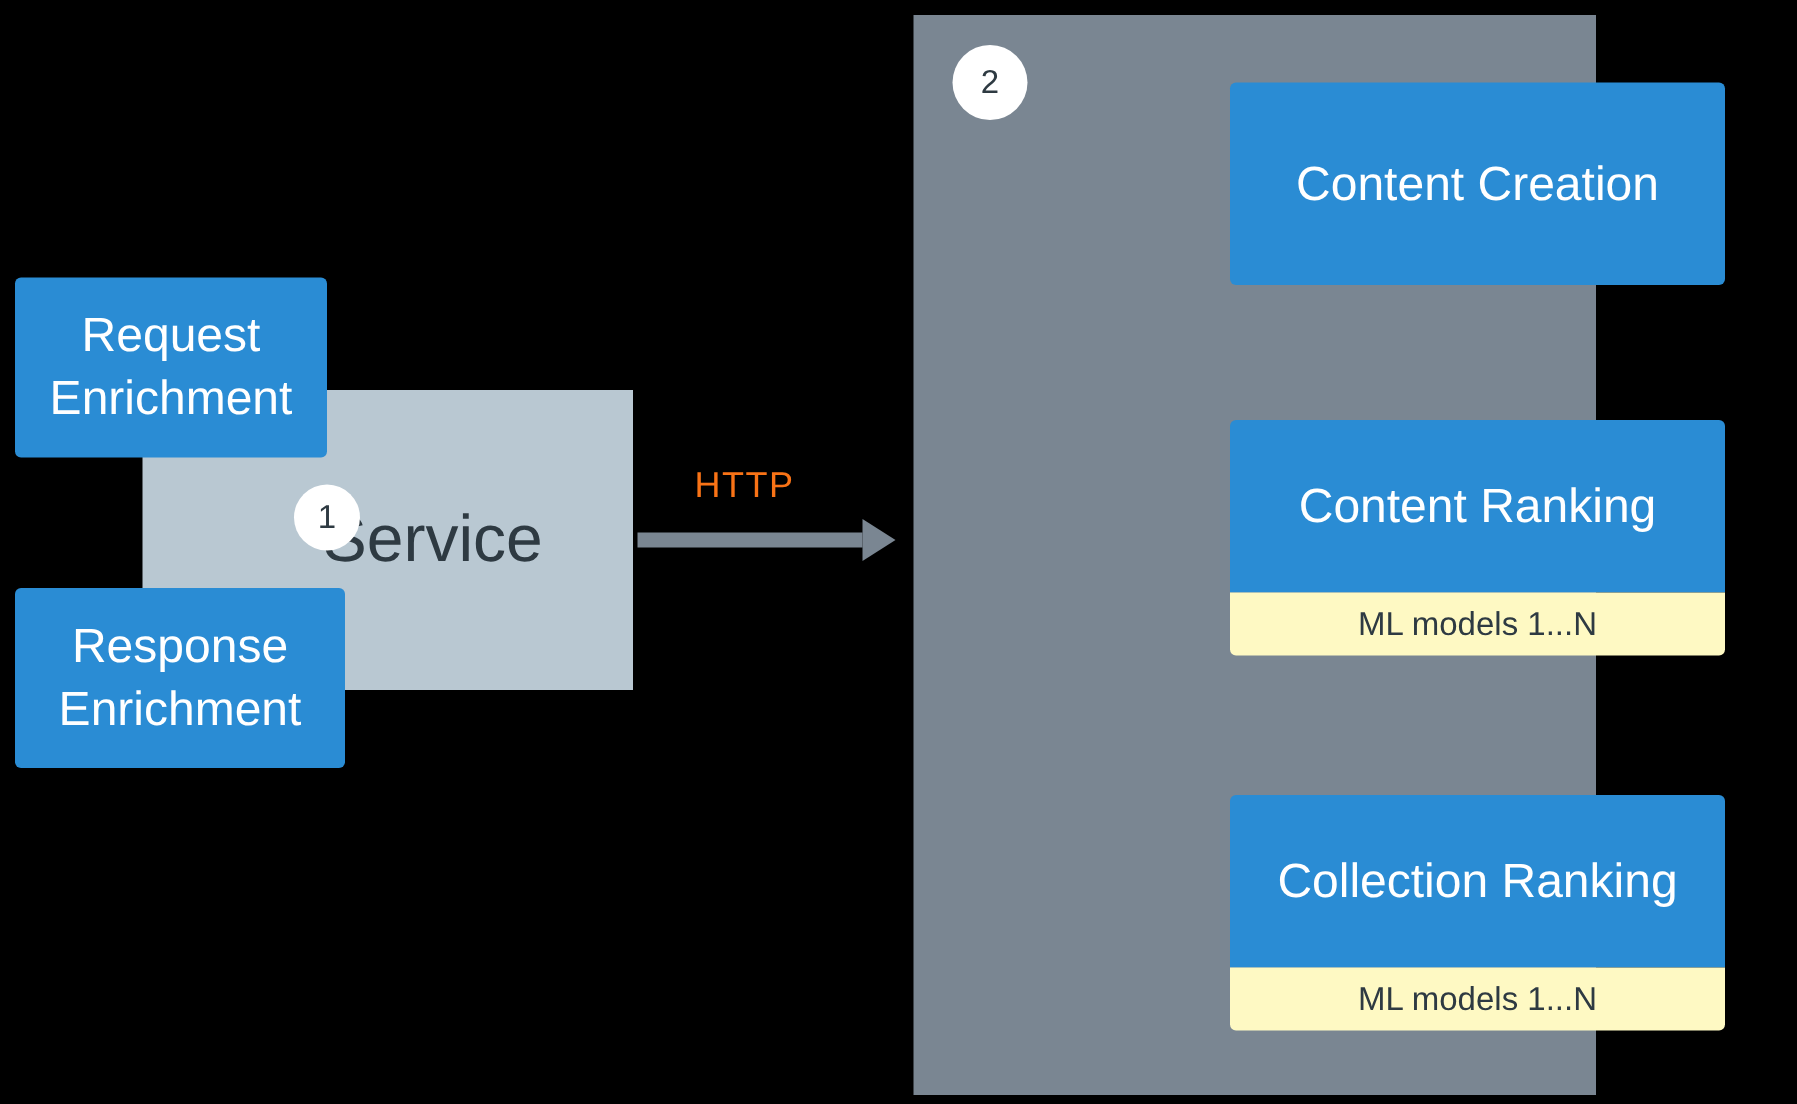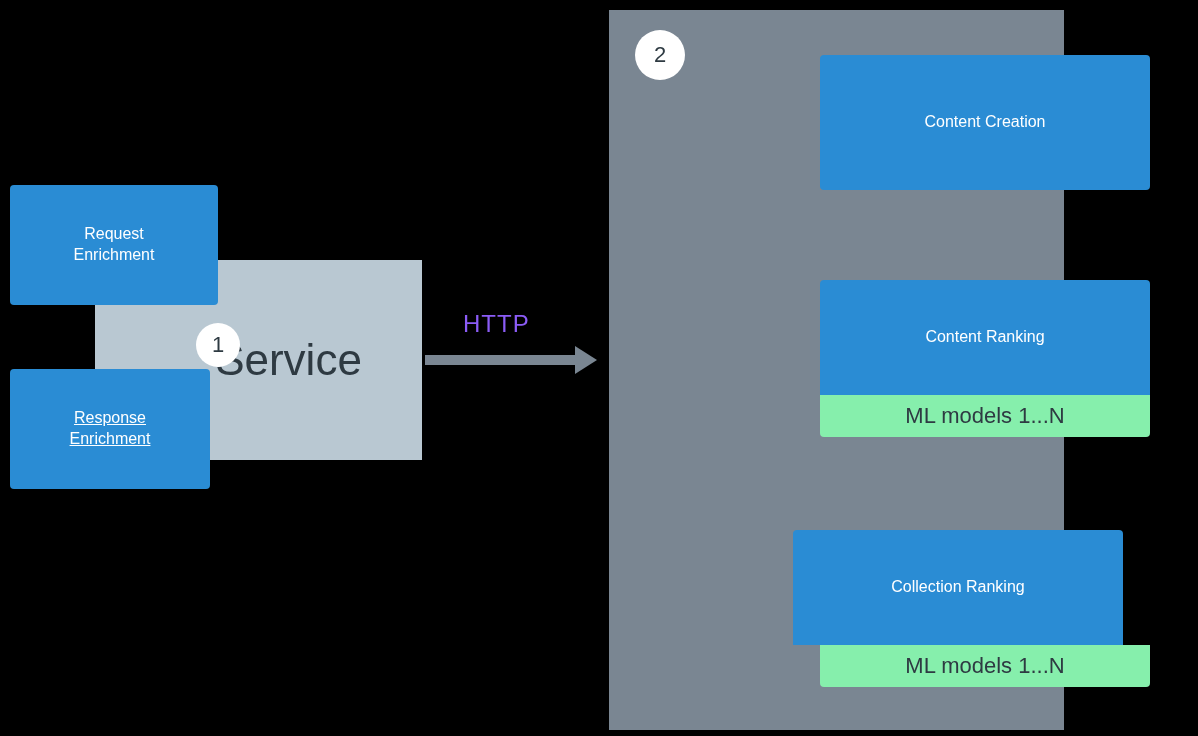--- a/index.html
+++ b/index.html
@@ -20,21 +20,21 @@
     position: absolute;
     box-sizing: border-box;
   }
   .blue {
     background: #2A8CD4;
     color: #fff;
     display: flex;
     align-items: center;
     justify-content: center;
     text-align: center;
-    font-size: 16px;
+    font-size: 32px;
     line-height: 1.3;
     font-weight: 400;
   }
   .service-box {
     background: #B9C8D2;
     display: flex;
     align-items: center;
     justify-content: center;
     color: #2E3A42;
     font-size: 44px;
@@ -68,27 +68,27 @@
     height: 10px;
   }
   .arrow .head {
     width: 0; height: 0;
     border-top: 14px solid transparent;
     border-bottom: 14px solid transparent;
     border-left: 22px solid #7A8692;
   }
   .arrow-label {
     position: absolute;
-    color: #8b5cf6;
+    color: #f97316;
     font-size: 24px;
     letter-spacing: 1px;
   }
   .ml-strip {
     position: absolute;
-    background: #86efac;
+    background: #fef9c3;
     color: #2E3A42;
     font-size: 22px;
     display: flex;
     align-items: center;
     justify-content: center;
     border-radius: 0 0 4px 4px;
   }
   .blue.round-top { border-radius: 4px 4px 0 0; }
   .blue.round-all { border-radius: 4px; }
 </style>
@@ -97,37 +97,37 @@
 
 <div class="stage">
 
   <div class="box service-box" style="left:95px; top:260px; width:327px; height:200px;">
     <span style="margin-left:60px;">Service</span>
   </div>
 
   <div class="box blue round-all" style="left:10px; top:185px; width:208px; height:120px; white-space:pre-line;">Request
 Enrichment</div>
 
-  <div class="box blue round-all" style="left:10px; top:369px; width:200px; height:120px; white-space:pre-line;text-decoration:underline;">Response
+  <div class="box blue round-all" style="left:10px; top:392px; width:220px; height:120px; white-space:pre-line;">Response
 Enrichment</div>
 
   <div class="circle" style="left:196px; top:323px; width:44px; height:44px;">1</div>
 
   <div class="arrow" style="left:425px; top:346px;">
     <div class="shaft" style="width:150px;"></div>
     <div class="head"></div>
   </div>
   <div class="arrow-label" style="left:463px; top:310px;">HTTP</div>
 
   <div class="box core-box" style="left:609px; top:10px; width:455px; height:720px;"></div>
 
 
   <div class="circle" style="left:635px; top:30px; width:50px; height:50px;">2</div>
 
   <div class="box blue round-all" style="left:820px; top:55px; width:330px; height:135px;">Content Creation</div>
 
   <div class="box blue round-top" style="left:820px; top:280px; width:330px; height:115px;">Content Ranking</div>
   <div class="ml-strip" style="left:820px; top:395px; width:330px; height:42px;">ML models 1...N</div>
 
-  <div class="box blue round-top" style="left:793px; top:530px; width:330px; height:115px;">Collection Ranking</div>
+  <div class="box blue round-top" style="left:820px; top:530px; width:330px; height:115px;">Collection Ranking</div>
   <div class="ml-strip" style="left:820px; top:645px; width:330px; height:42px;">ML models 1...N</div>
 
 </div>
 
 </body></html>

